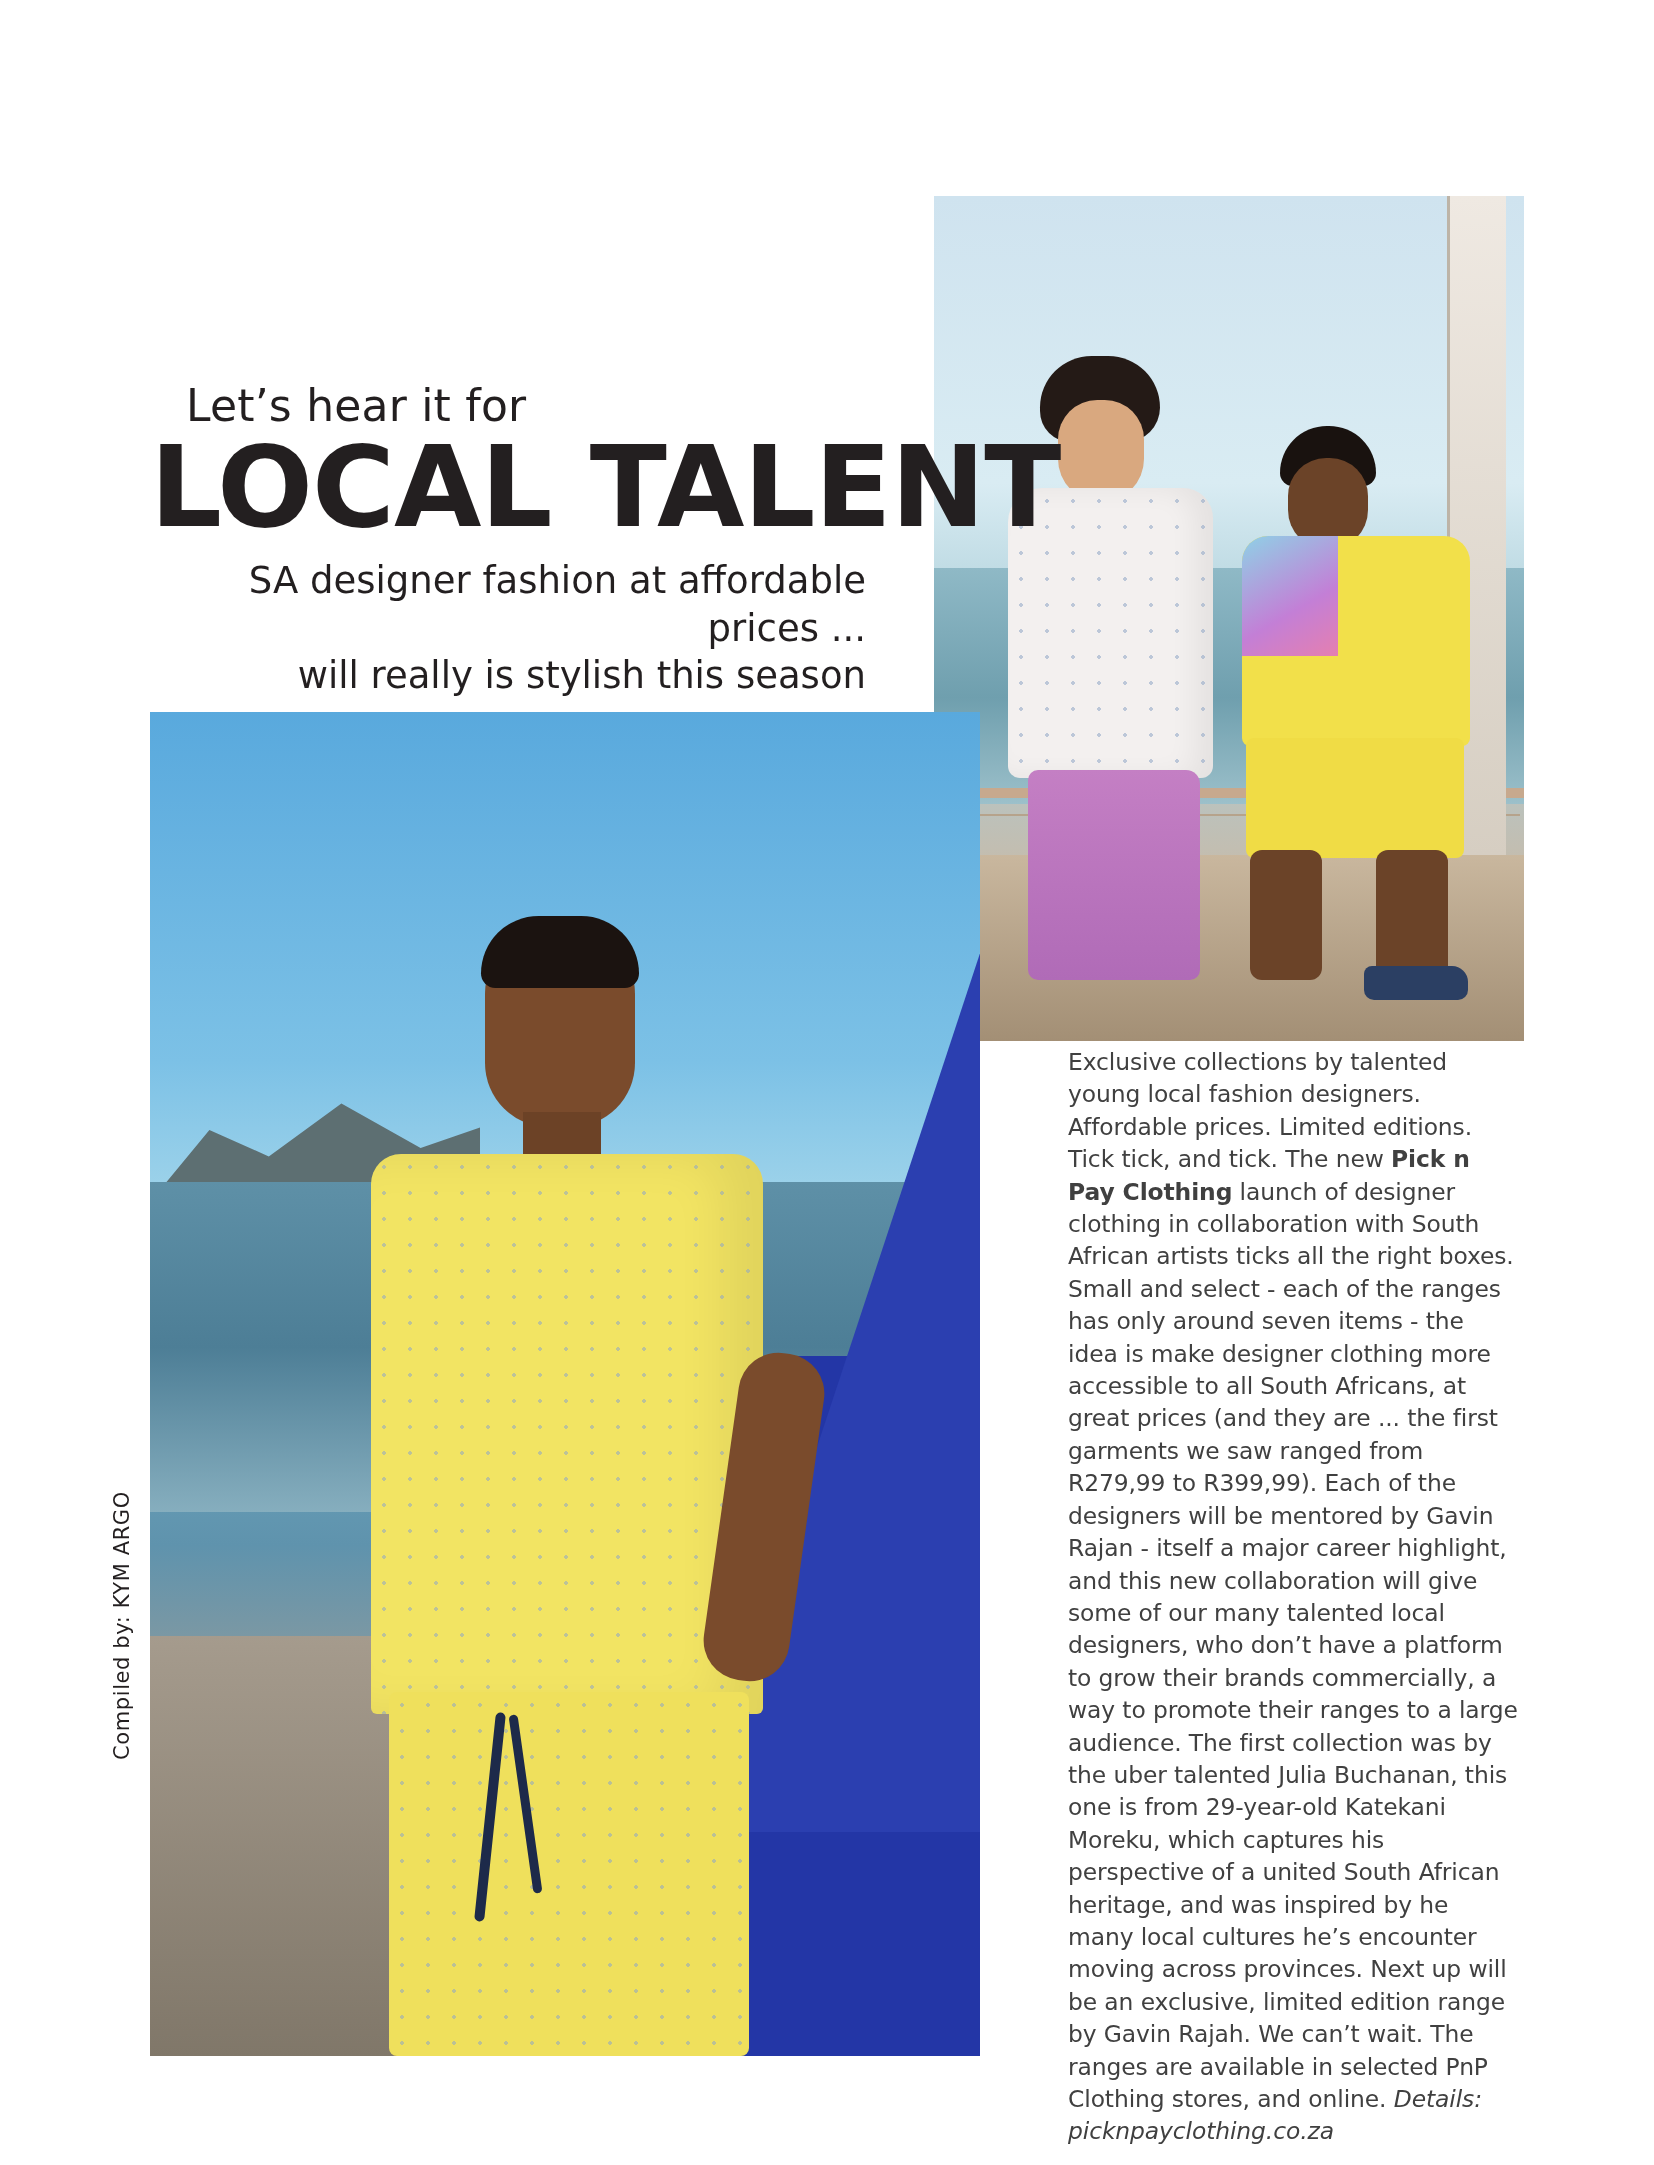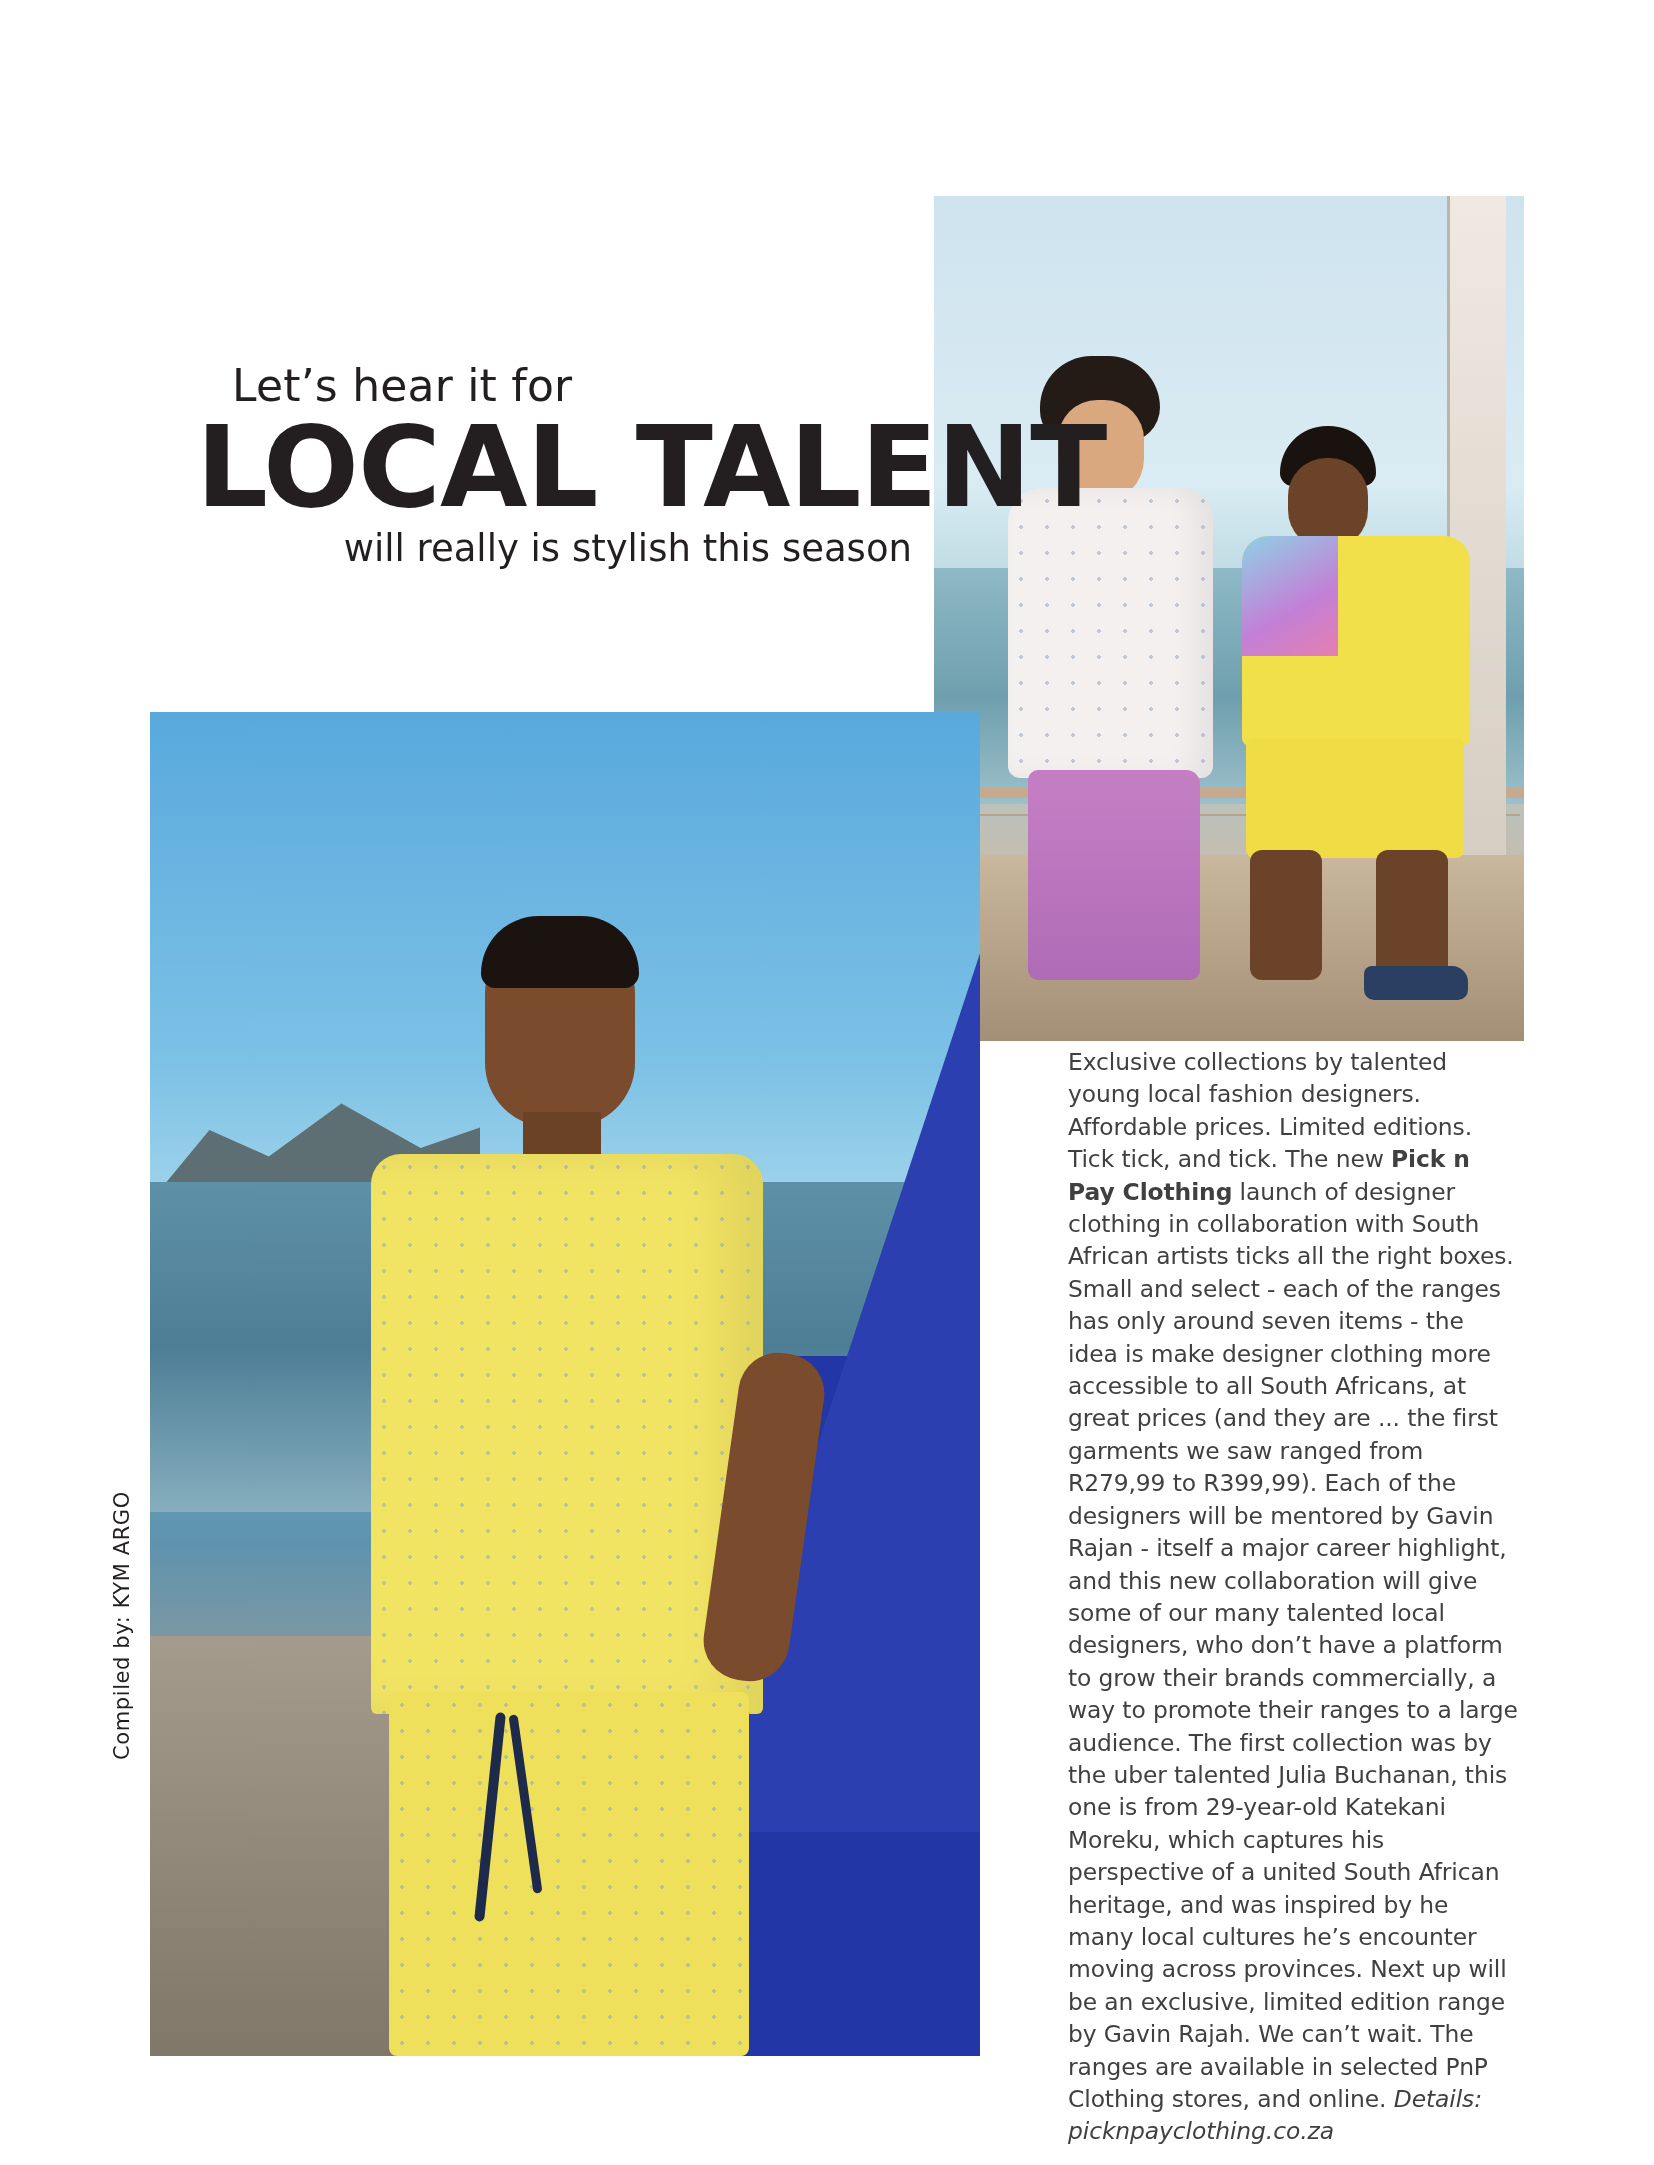--- a/index.html
+++ b/index.html
@@ -13,24 +13,23 @@
     position: relative;
     font-family: "Liberation Sans", sans-serif;
     color: #231f20;
     overflow: hidden;
   }
 
   
   .headline-block {
     position: absolute;
     left: 150px;
-    top: 364px;
+    top: 384px;
     width: 730px;
     text-align: right;
-    margin-left: 46px;
   }
   .kicker {
     font-family: "DejaVu Sans", sans-serif;
     font-size: 44px;
     font-weight: 400;
     line-height: 1.0;
     letter-spacing: 0.2px;
     color: #231f20;
     text-align: left;
     margin-left: 36px;
@@ -296,20 +295,21 @@
     <div class="shorts"></div>
     <div class="legL"></div>
     <div class="legR"></div>
     <div class="shoe"></div>
   </div>
 </div>
 
 <div class="headline-block">
   <div class="kicker">Let’s hear it for</div>
   <div class="headline">LOCAL TALENT</div>
+  <div class="subhead">SA designer fashion at affordable prices ...</div>
   <div class="subhead" style="margin-top:0">will really is stylish this season</div>
 </div>
 
 <div class="photo photo-main">
   <div class="mountain"></div>
   <div class="sea-main"></div>
   <div class="rocks"></div>
   <div class="wall-blue2"></div>
   <div class="wall-blue"></div>
 

